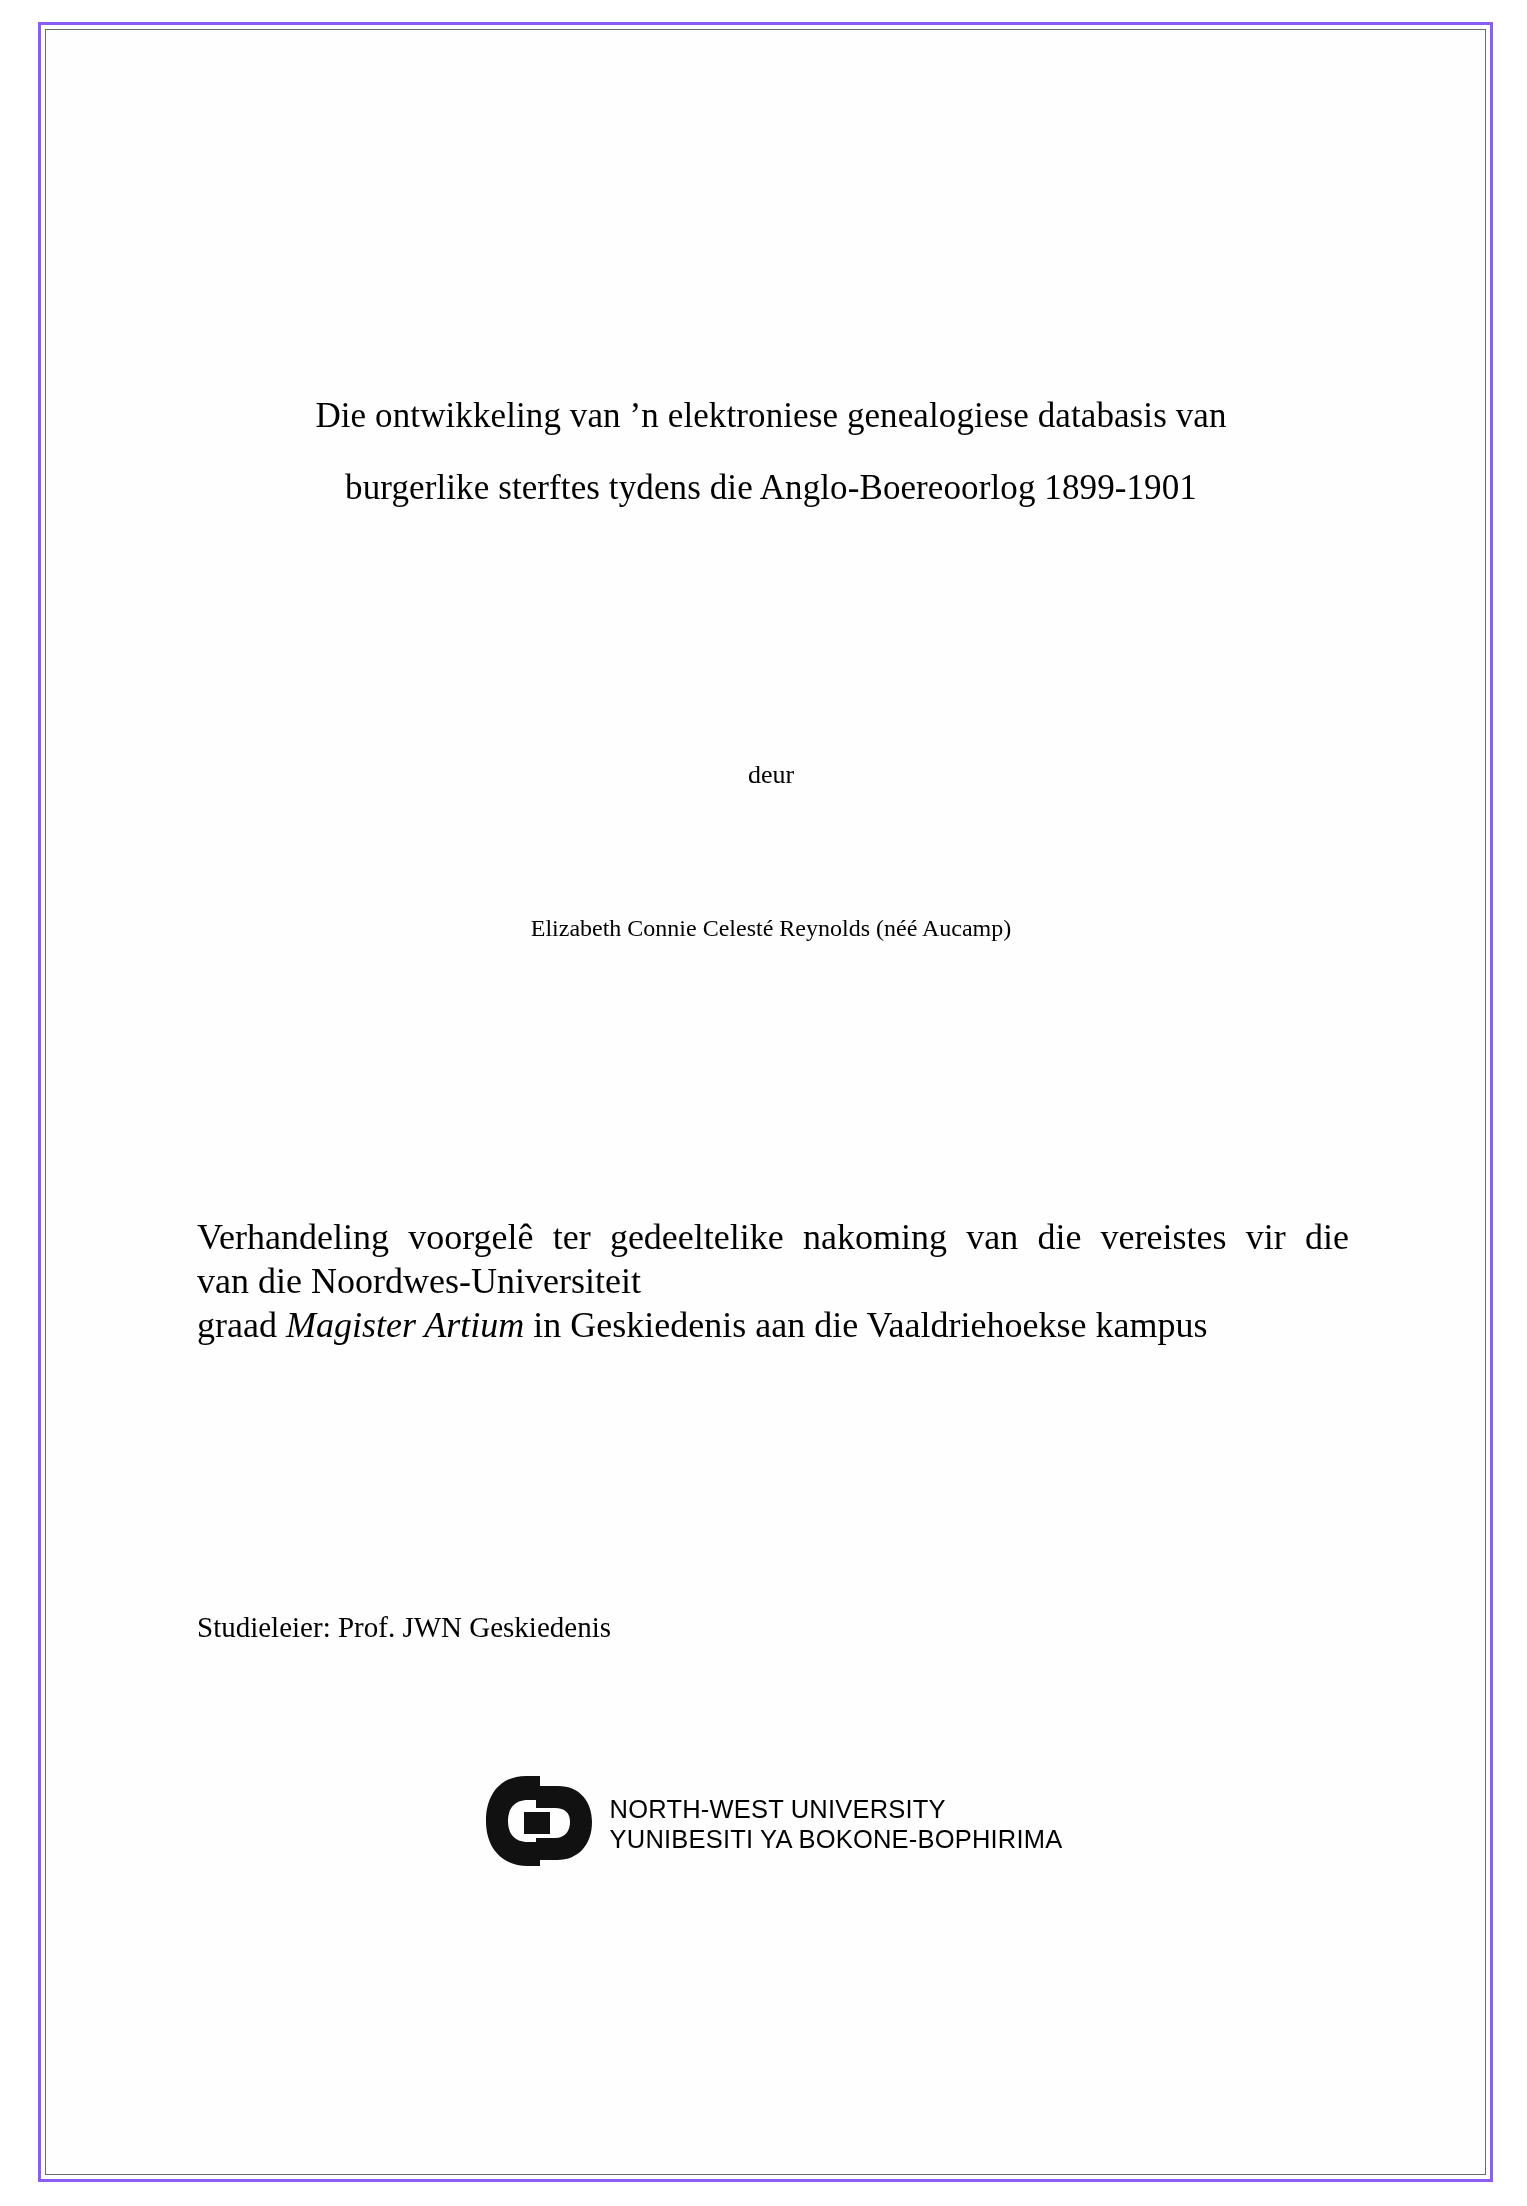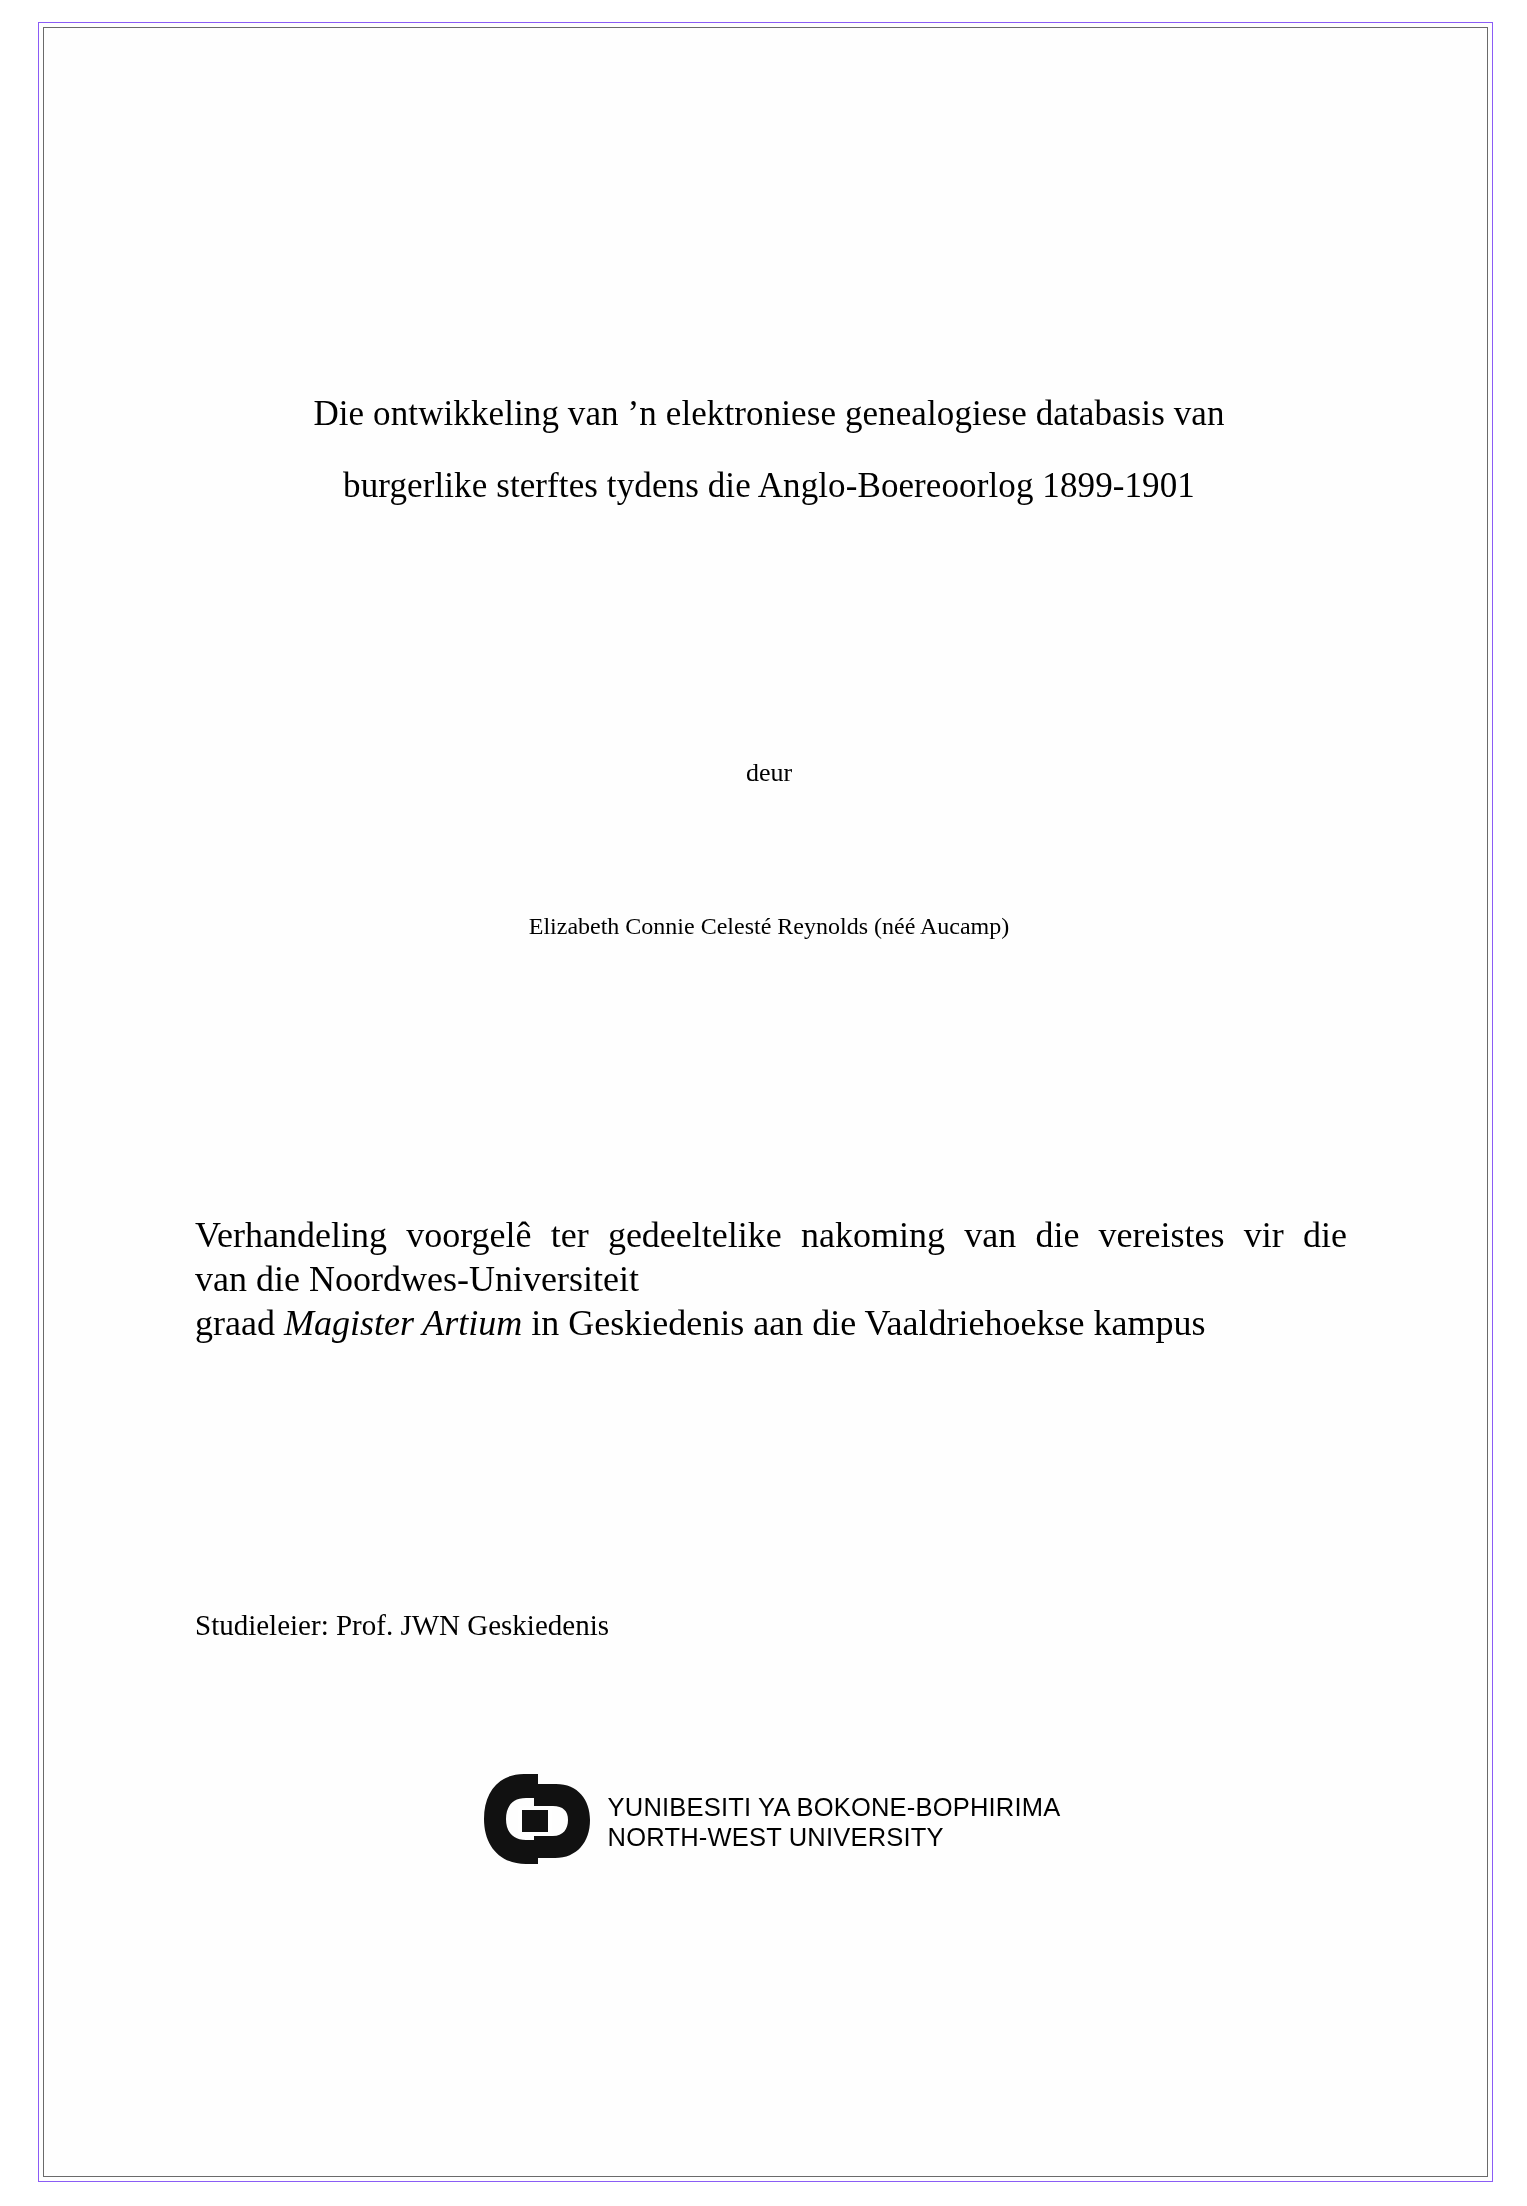--- a/index.html
+++ b/index.html
@@ -16,21 +16,21 @@
     overflow: hidden;
   }
 
   
   .page-frame {
     position: absolute;
     left: 38px;
     top: 22px;
     width: 1455px;
     height: 2160px;
-    border: 1px solid #8b5cf6;
+    border: 3px solid #8b5cf6;
     box-sizing: border-box;
     background: #fefefe;
   }
   .page-frame-inner {
     position: absolute;
     left: 4px;
     top: 4px;
     right: 4px;
     bottom: 4px;
     border: 1px solid #6a6a6a;
@@ -171,19 +171,19 @@
         <svg viewBox="0 0 118 108" width="118" height="108" aria-hidden="true">
 
           <path d="M46 6 C20 6 6 25 6 51 C6 78 22 96 48 96 L60 96 L60 72 L48 72 C34 72 28 63 28 51 C28 39 34 30 48 30 L60 30 L60 6 Z" fill="#111111"></path>
 
           <path d="M56 16 L78 16 C100 16 112 32 112 52 C112 74 99 90 77 90 L56 90 L56 68 L75 68 C85 68 90 61 90 52 C90 43 85 38 75 38 L56 38 Z" fill="#111111"></path>
           <rect x="40" y="38" width="34" height="30" fill="#ffffff"></rect>
           <rect x="44" y="42" width="26" height="22" fill="#111111"></rect>
         </svg>
       </div>
       <div class="logo-text">
+        <div>NORTH-WEST UNIVERSITY</div>
         <div>YUNIBESITI YA BOKONE-BOPHIRIMA</div>
-        <div>NORTH-WEST UNIVERSITY</div>
       </div>
     </div>
 
   </div>
 </div>
 
 </body></html>

